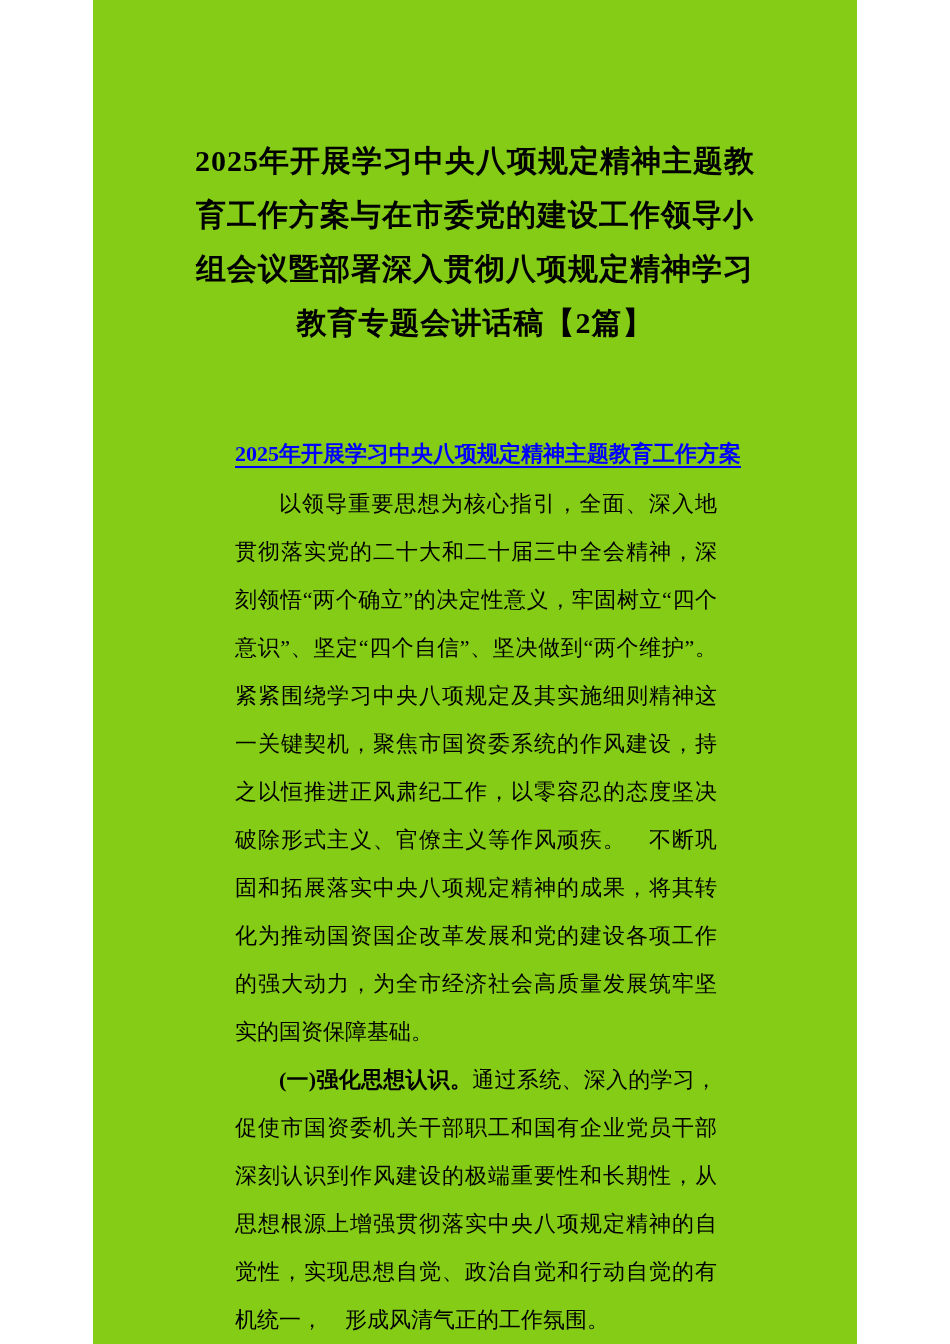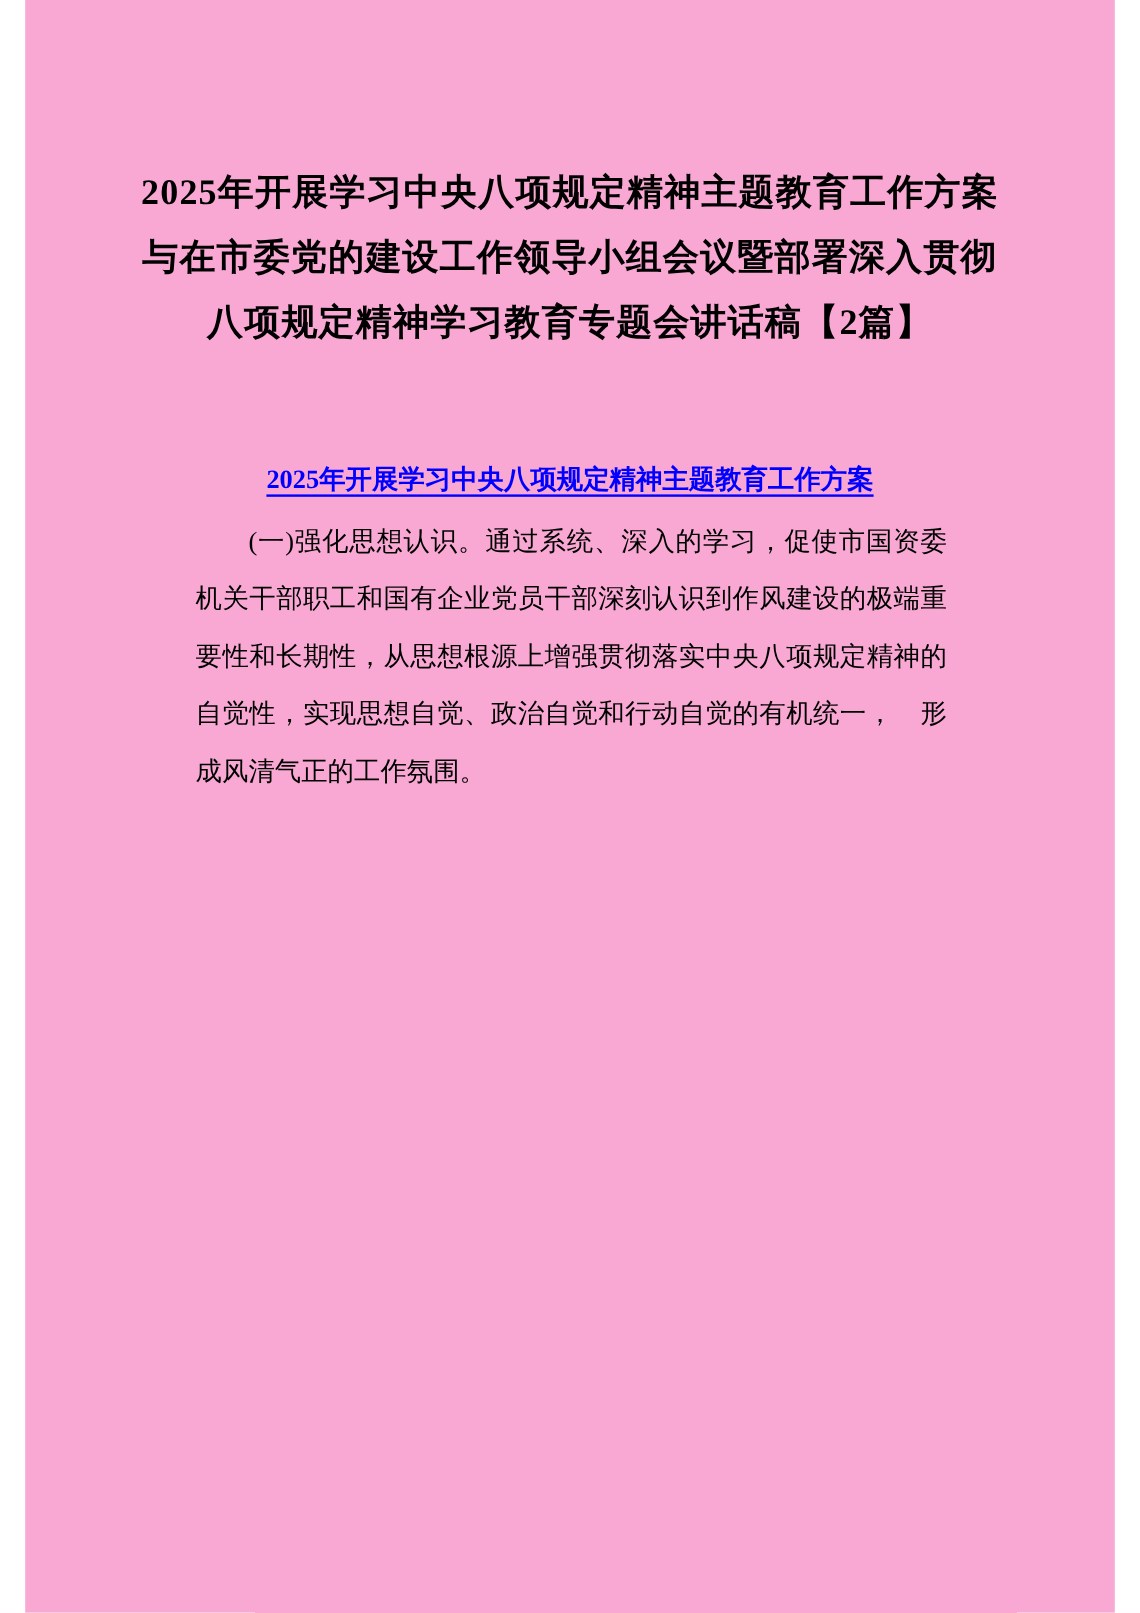--- a/index.html
+++ b/index.html
@@ -2,24 +2,24 @@
 <html><head>
 <meta charset="utf-8">
 <style>
   html, body {
     margin: 0;
     padding: 0;
     background: #ffffff;
   }
   .page {
     position: relative;
-    width: 908px;
+    width: 764px;
     height: 1344px;
     margin: 0 auto;
-    background: #f9a8d4;
+    background: #84cc16;
     font-family: "Liberation Serif", "DejaVu Serif", serif;
     color: #000000;
     overflow: hidden;
   }
   .doc-title {
     margin: 0 95px;
     padding-top: 134px;
     font-size: 30px;
     font-weight: bold;
     line-height: 54px;
@@ -62,35 +62,36 @@
     margin-top: 22px;
   }
   .para {
     margin: 0;
     padding: 0;
     text-indent: 2em;
     text-align: justify;
     line-height: 48px;
   }
   .para .lead {
-    font-weight: normal;
+    font-weight: bold;
   }
 </style>
 </head>
 <body>
 
 <div class="page">
 
   <h1 class="doc-title">2025年开展学习中央八项规定精神主题教育工作方案与在市委党的建设工作领导小组会议暨部署深入贯彻八项规定精神学习教育专题会讲话稿【2篇】</h1>
 
   <p class="link-line">
     <a class="doc-link">2025年开展学习中央八项规定精神主题教育工作方案</a>
   </p>
 
   <div class="content">
 
 
+    <p class="para">以领导重要思想为核心指引，全面、深入地贯彻落实党的二十大和二十届三中全会精神，深刻领悟“两个确立”的决定性意义，牢固树立“四个意识”、坚定“四个自信”、坚决做到“两个维护”。紧紧围绕学习中央八项规定及其实施细则精神这一关键契机，聚焦市国资委系统的作风建设，持之以恒推进正风肃纪工作，以零容忍的态度坚决破除形式主义、官僚主义等作风顽疾。　不断巩固和拓展落实中央八项规定精神的成果，将其转化为推动国资国企改革发展和党的建设各项工作的强大动力，为全市经济社会高质量发展筑牢坚实的国资保障基础。</p>
 
 
     <p class="para"><span class="lead">(一)强化思想认识。</span><span>通过系统、深入的学习，促使市国资委机关干部职工和国有企业党员干部深刻认识到作风建设的极端重要性和长期性，从思想根源上增强贯彻落实中央八项规定精神的自觉性，实现思想自觉、政治自觉和行动自觉的有机统一，　形成风清气正的工作氛围。</span></p>
 
   </div>
 </div>
 
 </body></html>

